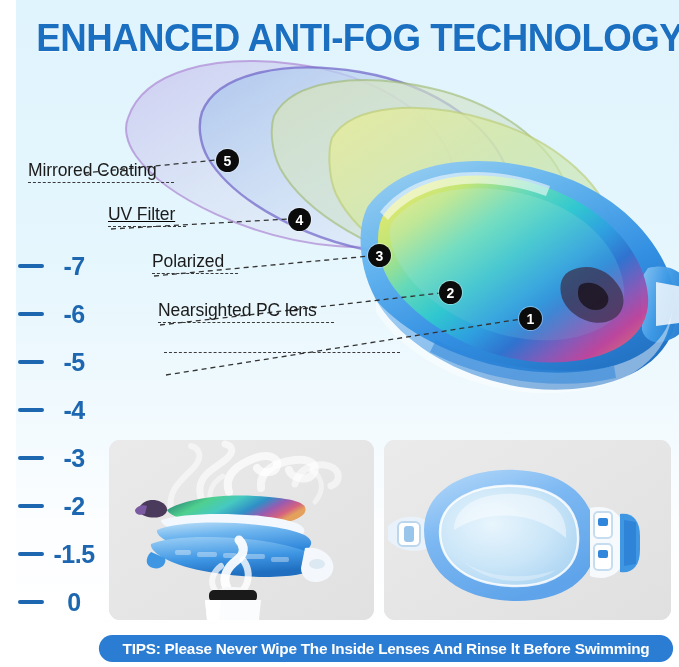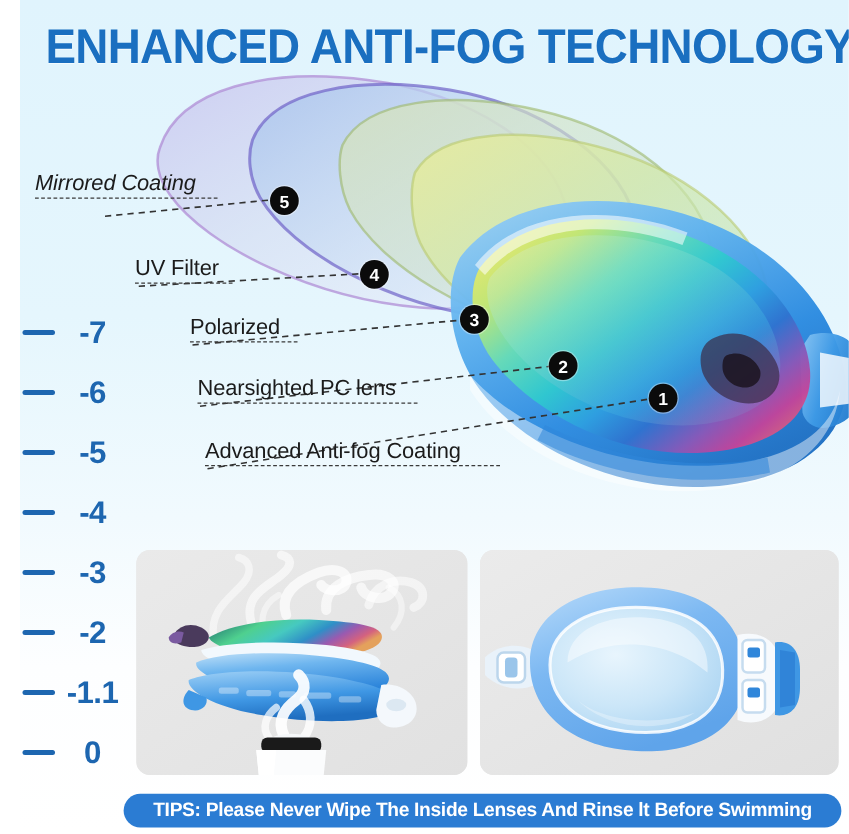--- a/index.html
+++ b/index.html
@@ -223,56 +223,55 @@
     <div class="scale-row" style="top:445px">
       <div class="scale-dash"></div>
       <div class="scale-val">-3</div>
     </div>
     <div class="scale-row" style="top:493px">
       <div class="scale-dash"></div>
       <div class="scale-val">-2</div>
     </div>
     <div class="scale-row" style="top:541px">
       <div class="scale-dash"></div>
-      <div class="scale-val">-1.1</div>
+      <div class="scale-val">-1.5</div>
     </div>
     <div class="scale-row" style="top:589px">
       <div class="scale-dash"></div>
       <div class="scale-val">0</div>
     </div>
   </div>
 
   <svg style="position:absolute;left:0;top:0;width:679px;height:440px;">
     <g stroke="#333333" stroke-width="1.3" stroke-dasharray="5,4" fill="none">
       <path d="M68,173 L200,160"></path>
       <path d="M95,229 L273,219"></path>
       <path d="M138,276 L354,256"></path>
       <path d="M144,325 L425,293"></path>
       <path d="M150,375 L505,319"></path>
     </g>
   </svg>
 
-  <div class="callout" style="left:12px;top:136px;width:146px;font-style:italic;">
+  <div class="callout" style="left:12px;top:160px;width:146px;">
     <span class="callout-text">Mirrored Coating</span>
     <div class="callout-underline"></div>
   </div>
-  <div class="callout" style="left:92px;top:204px;width:78px;">
+  <div class="callout" style="left:92px;top:204px;width:78px;text-decoration:underline;">
     <span class="callout-text">UV Filter</span>
     <div class="callout-underline"></div>
   </div>
   <div class="callout" style="left:142px;top:300px;width:176px;">
     <span class="callout-text">Nearsighted PC lens</span>
     <div class="callout-underline"></div>
   </div>
   <div class="callout" style="left:136px;top:251px;width:86px;">
     <span class="callout-text">Polarized</span>
     <div class="callout-underline"></div>
   </div>
   <div class="callout" style="left:148px;top:350px;width:236px;">
-    <span class="callout-text">Advanced Anti-fog Coating</span>
     <div class="callout-underline"></div>
   </div>
 
   <div class="badge" style="left:200px;top:149px;">5</div>
   <div class="badge" style="left:272px;top:208px;">4</div>
   <div class="badge" style="left:352px;top:244px;">3</div>
   <div class="badge" style="left:423px;top:281px;">2</div>
   <div class="badge" style="left:503px;top:307px;">1</div>
 
   <div class="panel" id="panel-left">

